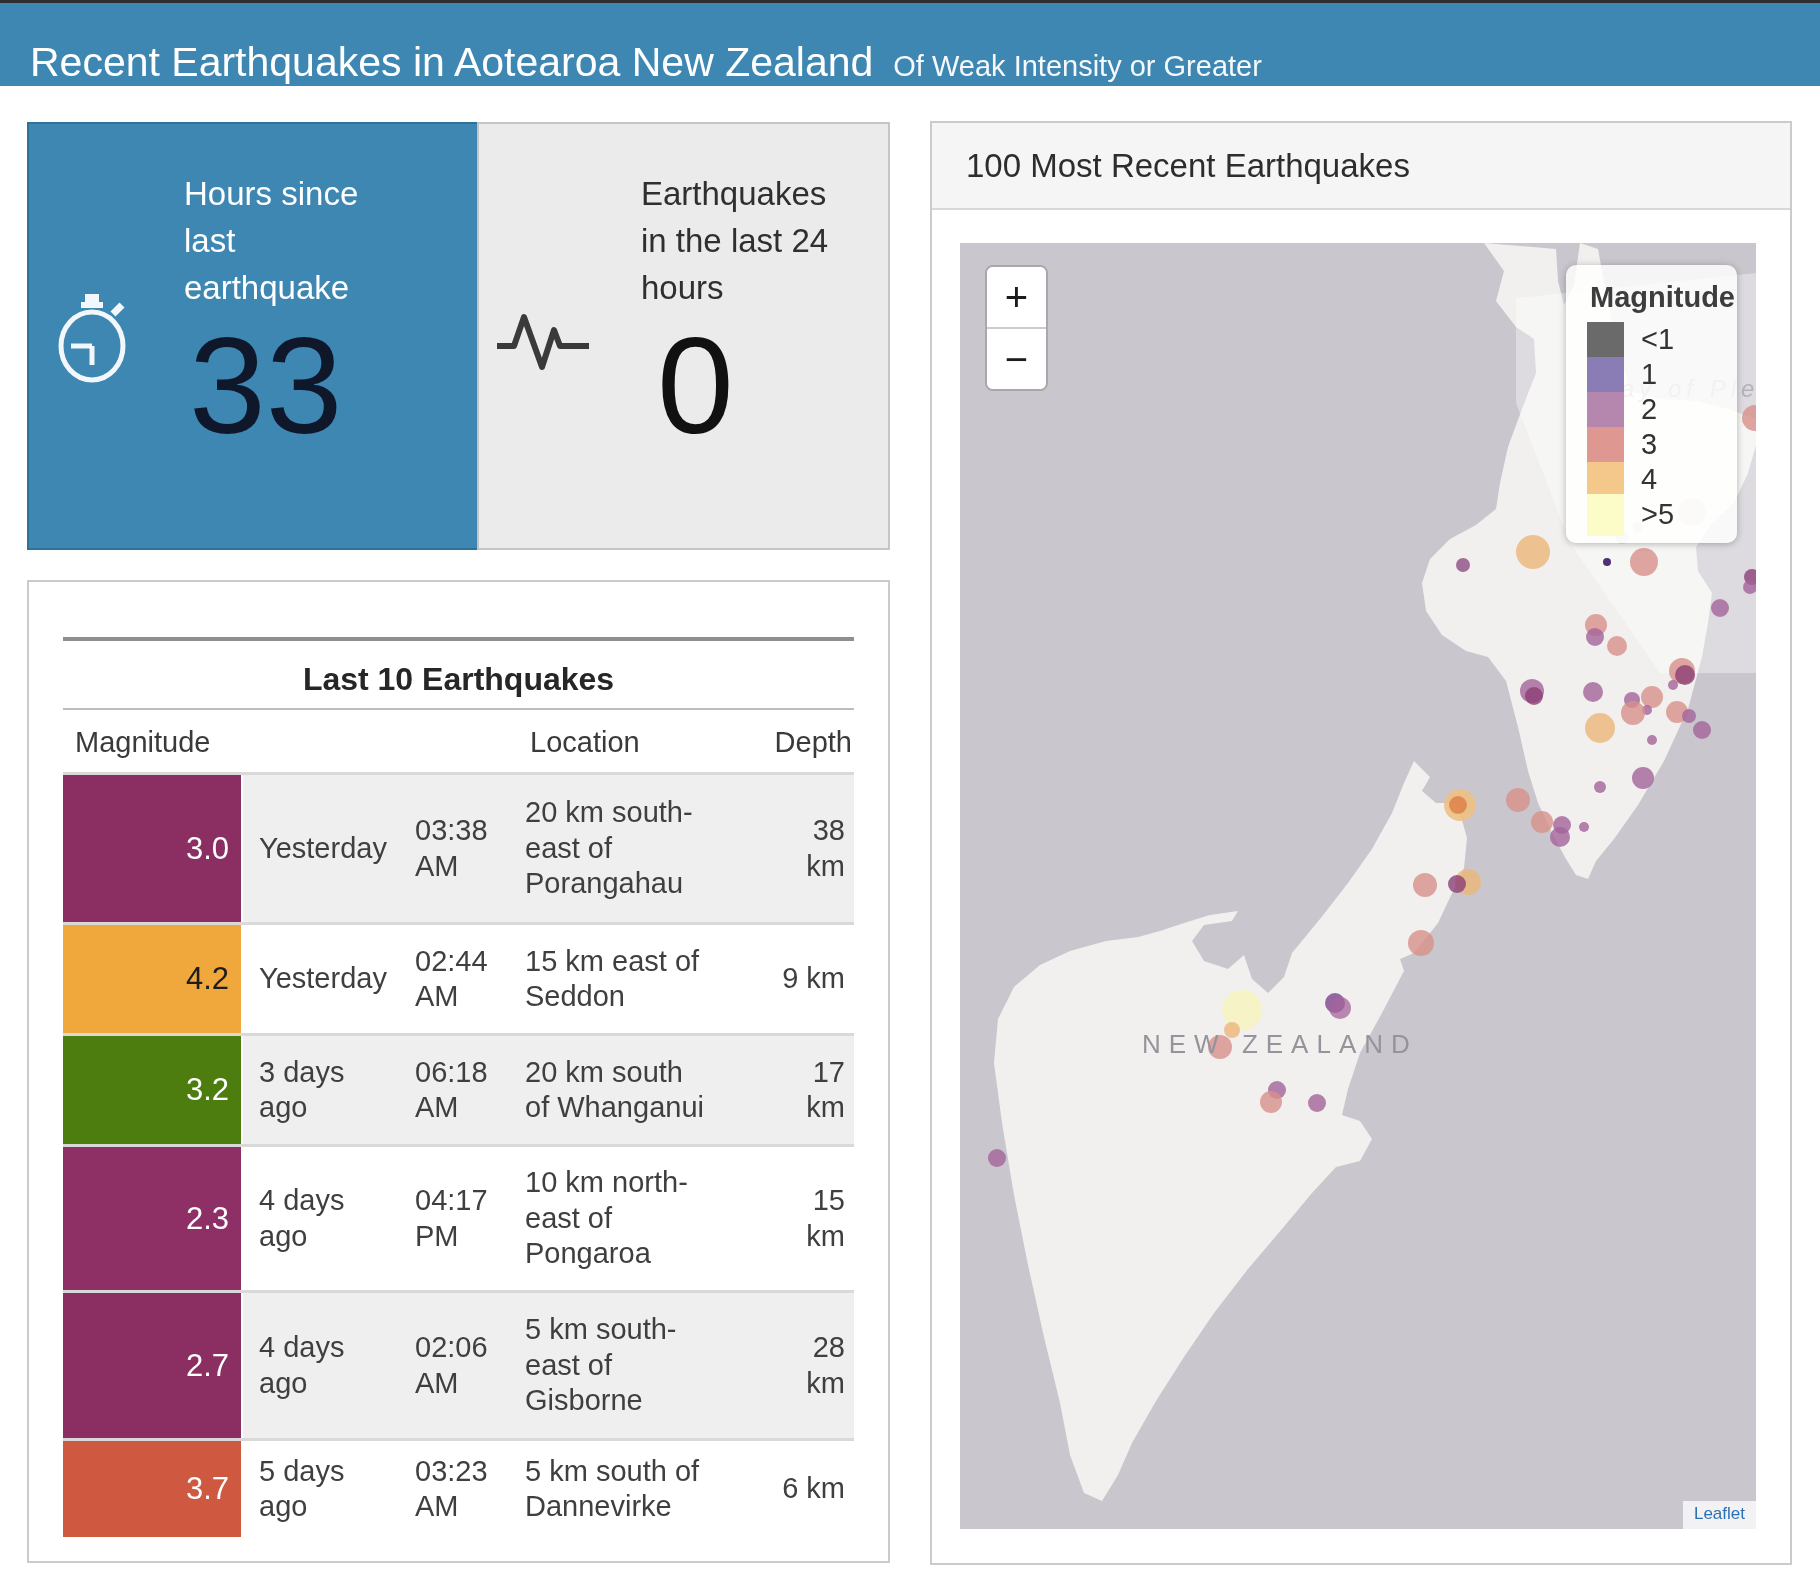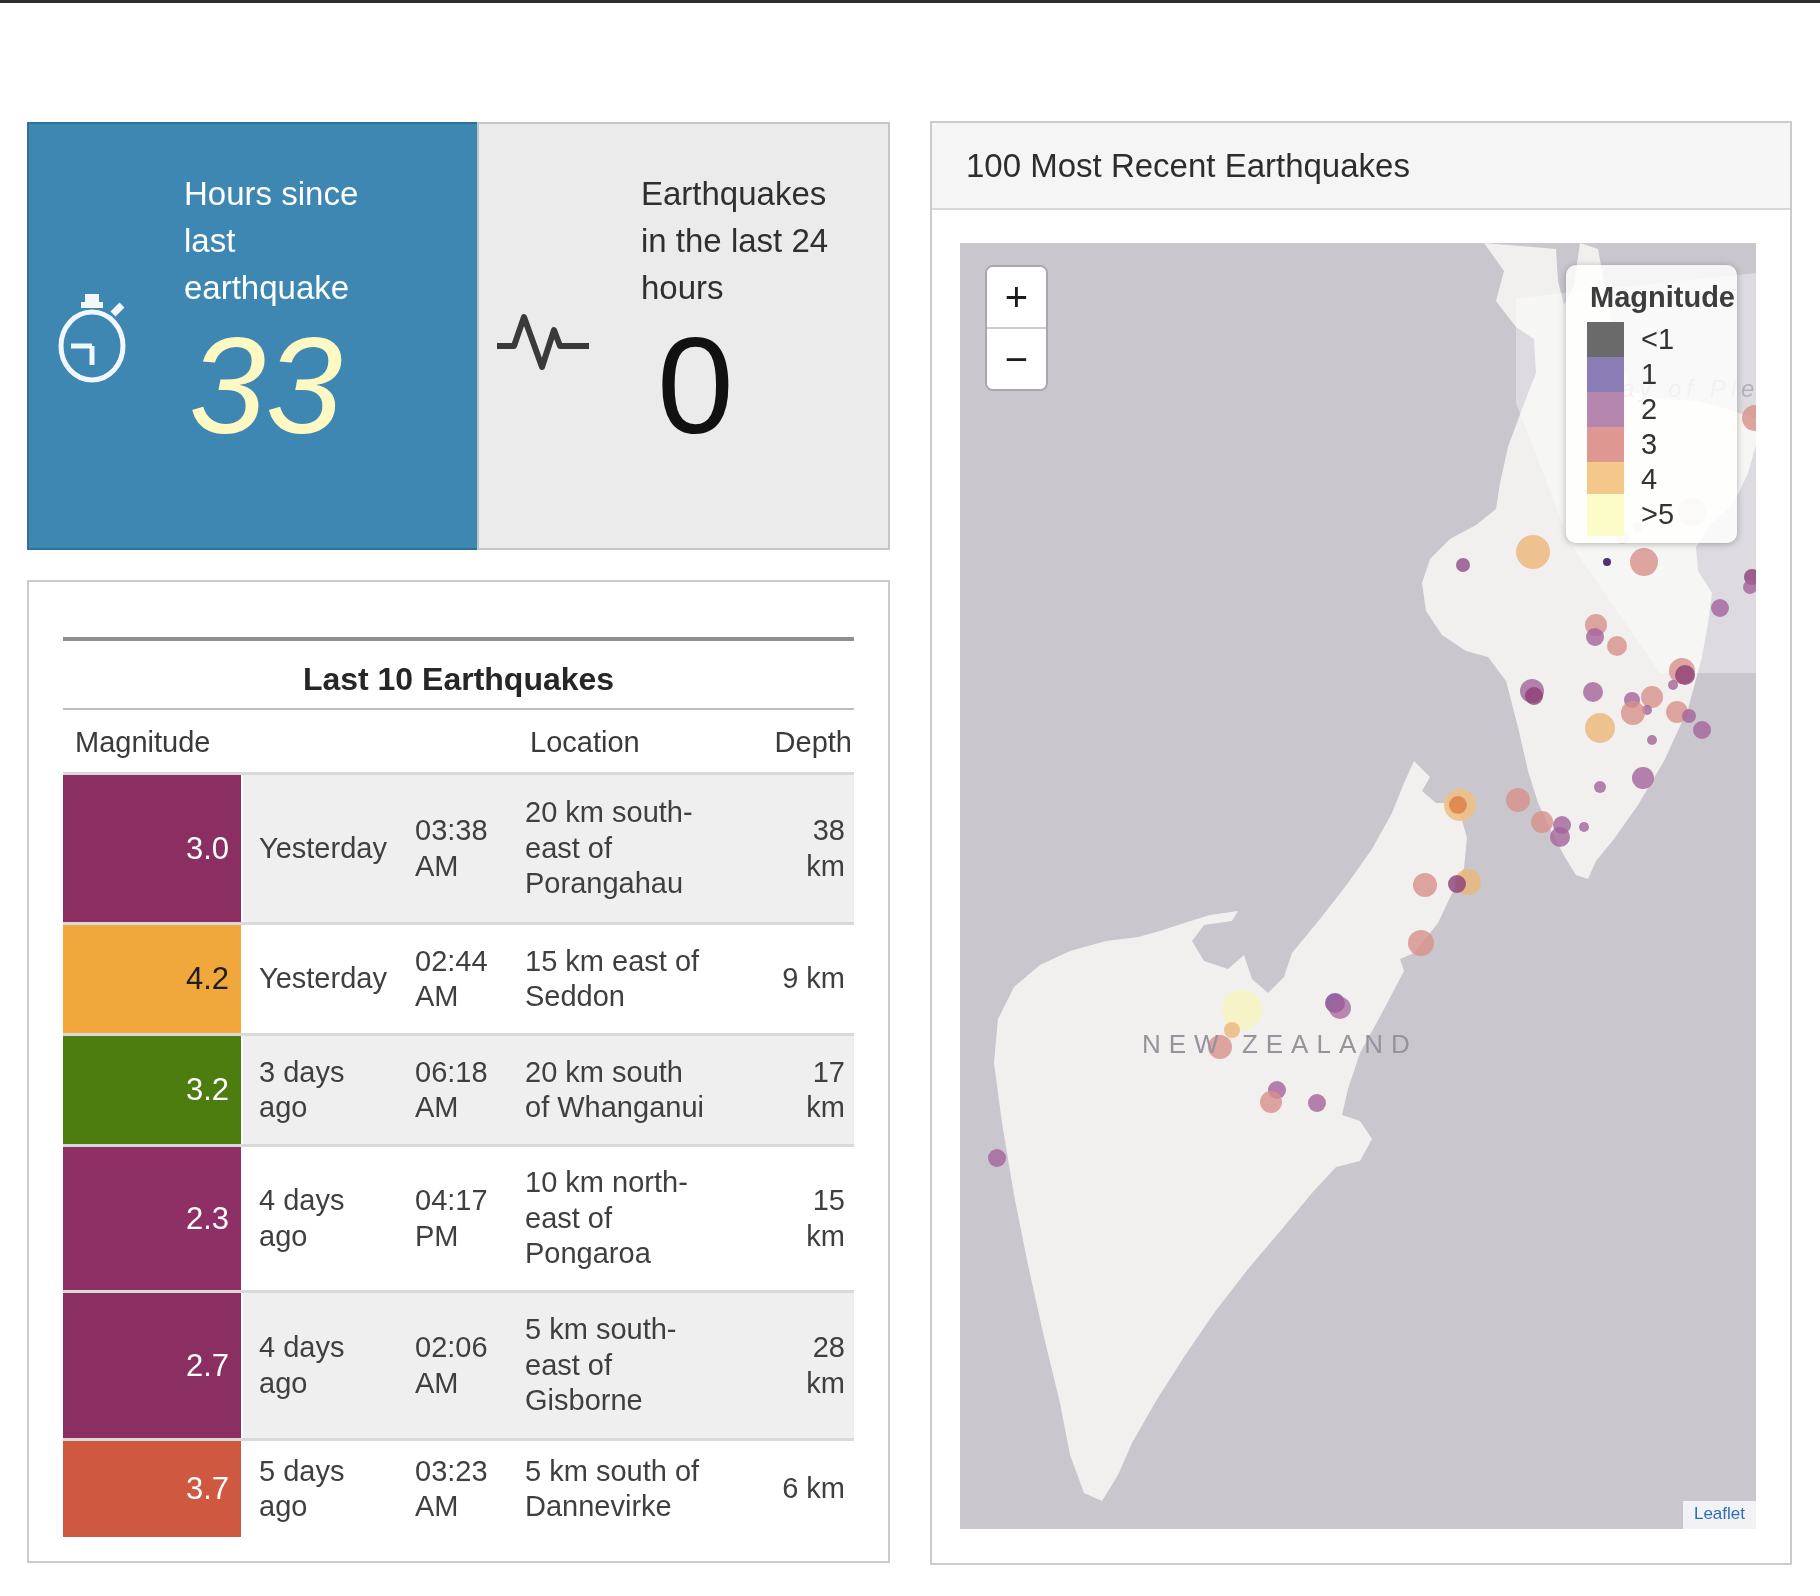--- a/index.html
+++ b/index.html
@@ -14,21 +14,21 @@
   .topbar .subtitle{margin-left:20px;font-size:29px;color:rgba(255,255,255,0.95);font-weight:400;}
 
   
   .card{position:absolute;top:122px;height:428px;box-sizing:border-box;}
   .card.blue{left:27px;width:488px;background:#3d87b2;border:2px solid #30719a;}
   .card.gray{left:477px;width:413px;background:#ebebeb;border:2px solid #c5c5c5;}
   .card .label{position:absolute;font-size:33px;line-height:1.43;font-weight:400;}
   .card.blue .label{left:155px;top:46px;width:205px;color:#fff;}
   .card.gray .label{left:162px;top:46px;width:215px;color:#2f2f2f;}
   .card .big-number{position:absolute;font-size:138px;font-weight:300;line-height:1;}
-  .card.blue .big-number{left:160px;top:192px;color:#fef9c3;font-style:italic;}
+  .card.blue .big-number{left:160px;top:192px;color:#0f172a;}
   .card.gray .big-number{left:178px;top:192px;color:#111;}
   .card .icon-wrap{position:absolute;}
 
   
   .table-panel{position:absolute;left:27px;top:580px;width:863px;height:983px;
                background:#fff;border:2px solid #cbcbcb;box-sizing:border-box;}
   .table-inner{margin:0 34px;}
   .rule-thick{margin-top:55px;height:4px;background:#8f8f8f;}
   .table-title{margin-top:20px;text-align:center;font-size:32px;font-weight:bold;color:#262626;}
   .rule-thin{margin-top:10px;height:2px;background:#bdbdbd;}
@@ -77,20 +77,24 @@
   .attribution{position:absolute;right:0;bottom:0;background:rgba(255,255,255,0.75);
                padding:3px 11px 5px 11px;font-size:17px;}
   .attribution a{color:#2c70b6;text-decoration:none;}
 </style>
 </head>
 <body>
 
 <div class="page">
 
   <div class="topstrip"></div>
+  <div class="topbar">
+    <div class="title">Recent Earthquakes in Aotearoa New Zealand</div>
+    <div class="subtitle">Of Weak Intensity or Greater</div>
+  </div>
 
   <div class="card blue">
     <div class="icon-wrap" style="left:26px;top:168px;">
       <svg width="76" height="92" viewBox="0 0 76 92">
         <g stroke="rgba(255,255,255,0.93)" fill="none" stroke-width="5">
           <rect x="30" y="2" width="14" height="8" fill="rgba(255,255,255,0.93)" stroke="none"></rect>
           <rect x="26" y="10" width="22" height="6" fill="rgba(255,255,255,0.93)" stroke="none"></rect>
           <line x1="58" y1="22" x2="67" y2="13" stroke-width="7"></line>
           <ellipse cx="37" cy="54" rx="31" ry="34"></ellipse>
           <line x1="37" y1="54" x2="16" y2="54"></line>

